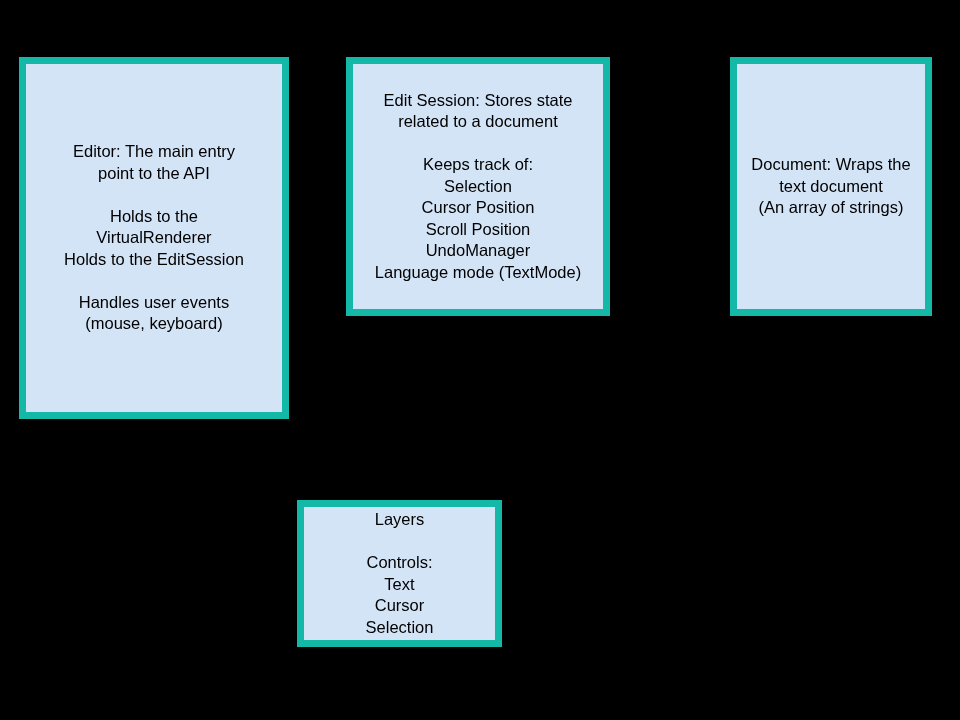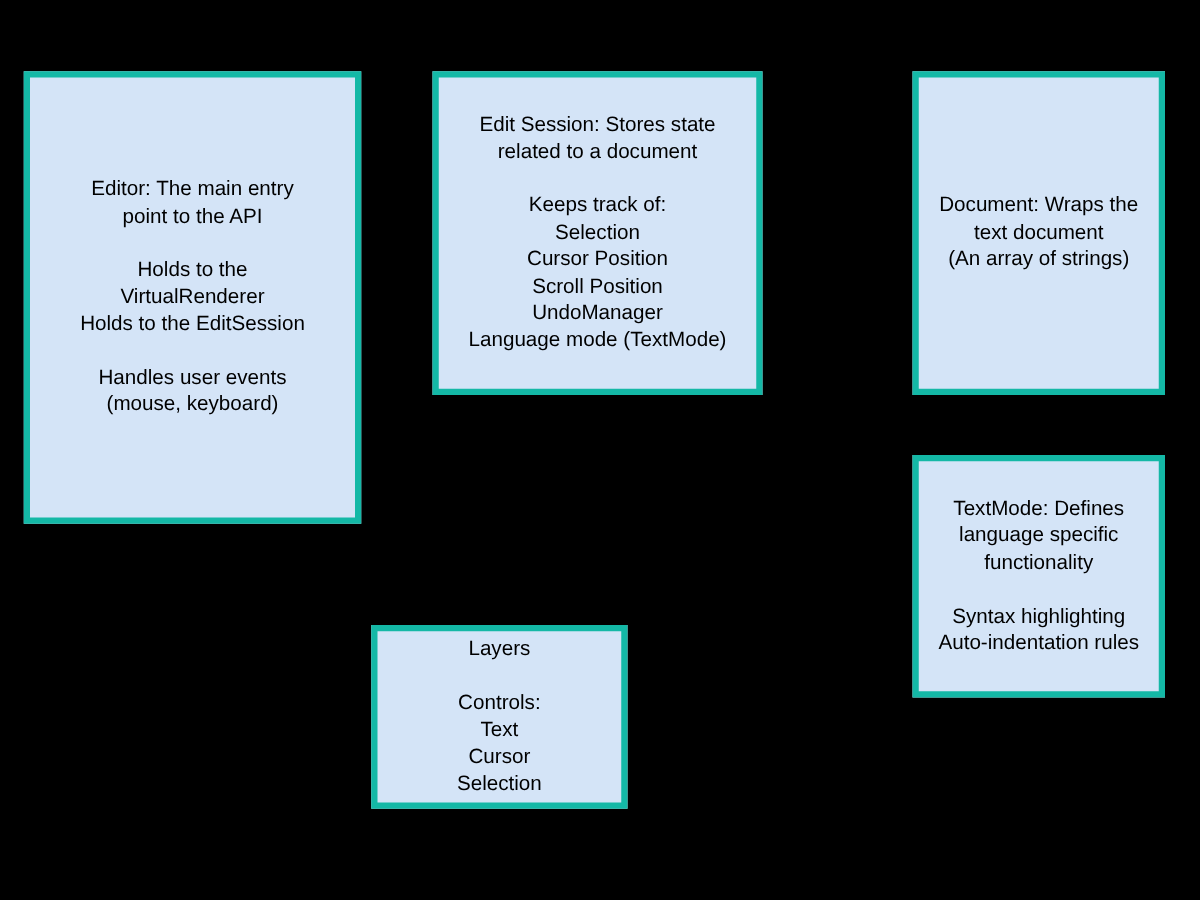--- a/index.html
+++ b/index.html
@@ -18,21 +18,21 @@
     position: absolute;
     left: 0;
     top: 0;
     width: 960px;
     height: 720px;
   }
   .node {
     position: absolute;
     box-sizing: border-box;
     background: #d4e4f7;
-    border: 5px solid #14b8a6;
+    border: 7px solid #14b8a6;
     color: #000000;
     display: flex;
     align-items: center;
     justify-content: center;
     text-align: center;
     padding: 6px 8px;
     font-size: 16.5px;
     line-height: 21.5px;
     white-space: pre-line;
   }
@@ -60,25 +60,19 @@
 
 Keeps track of:
 Selection
 Cursor Position
 Scroll Position
 UndoManager
 Language mode (TextMode)</span></div>
     <div class="node" style="left: 730px; top: 57px; width: 202px; height: 259px; background: rgb(212, 228, 247); color: rgb(0, 0, 0);"><span class="node-text">Document: Wraps the
 text document
 (An array of strings)</span></div>
-    <div class="node" style="left: 730px; top: 364px; width: 202px; height: 194px; background: rgb(212, 228, 247); color: rgb(0, 0, 0);"><span class="node-text">TextMode: Defines
-language specific
-functionality
-
-Syntax highlighting
-Auto-indentation rules</span></div>
     <div class="node" style="left: 297px; top: 500px; width: 205px; height: 147px; background: rgb(212, 228, 247); color: rgb(0, 0, 0);"><span class="node-text">Layers
 
 Controls:
 Text
 Cursor
 Selection</span></div>
   </div>
 
 </body></html>

